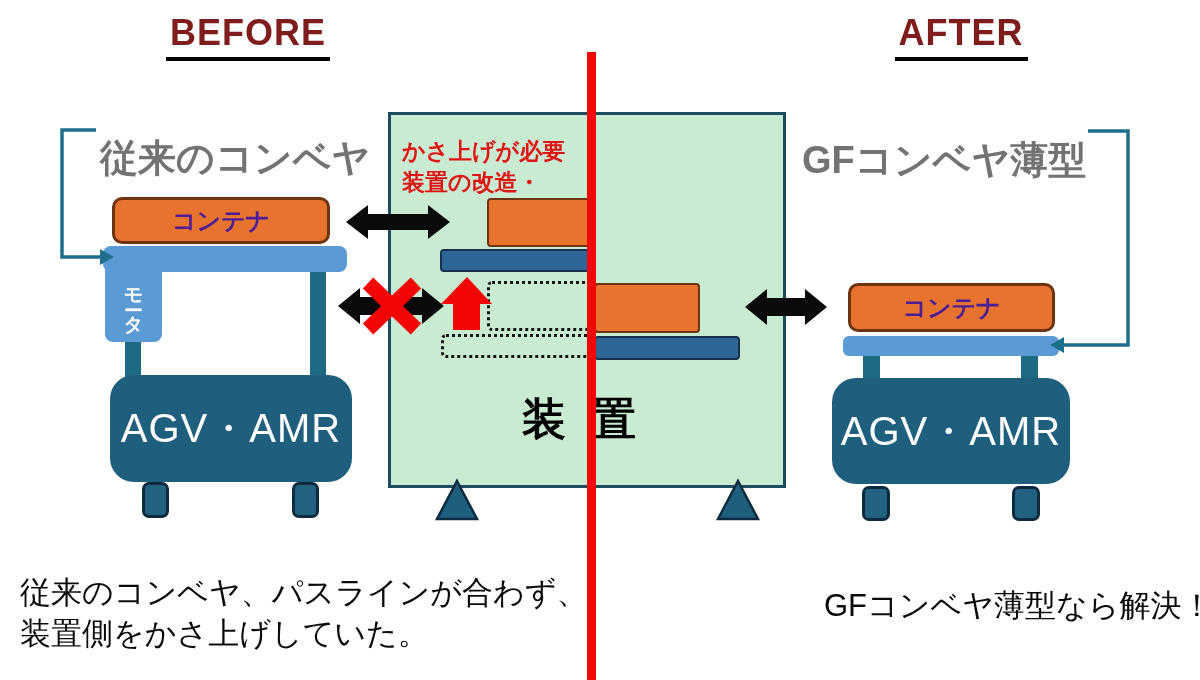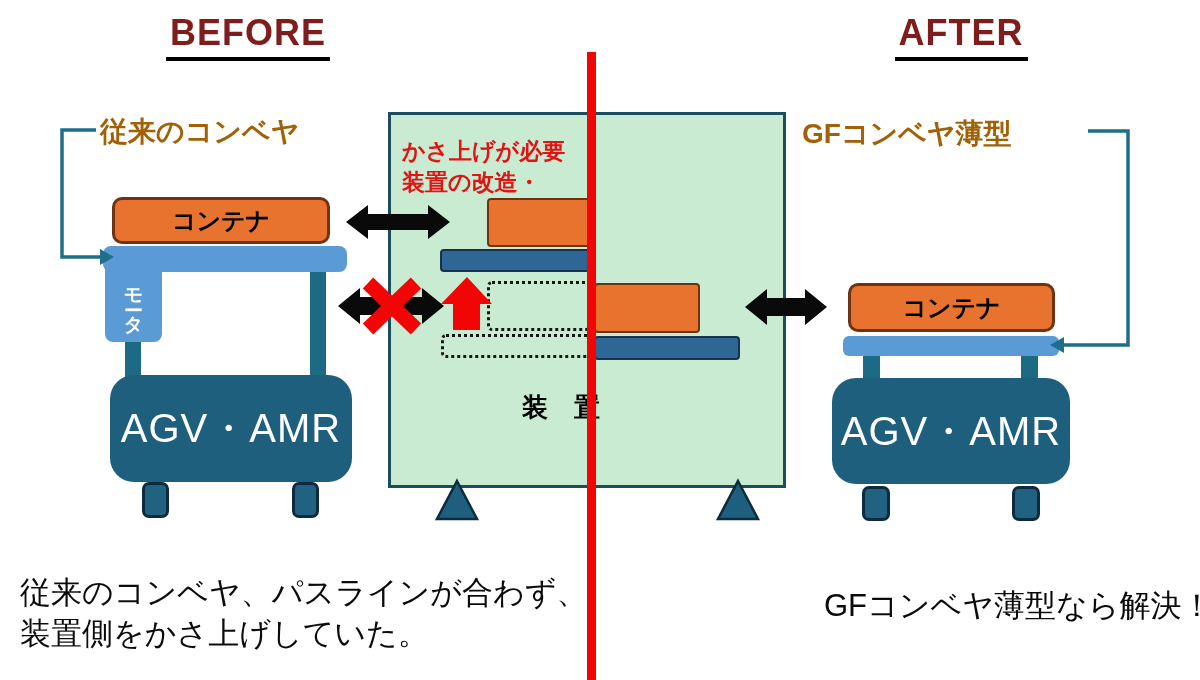--- a/index.html
+++ b/index.html
@@ -29,46 +29,46 @@
   .abs{position:absolute;}
 
   
   .big-title{
     font-size:36px;font-weight:bold;color:#7f1d1d;
     text-align:center;width:240px;letter-spacing:1px;
   }
   .big-title span{
     display:inline-block;border-bottom:4px solid #000;padding:0 4px 3px 4px;
   }
-  .sub-title{font-size:28px;font-weight:bold;color:#a16207;white-space:nowrap;}
+  .sub-title{font-size:38px;font-weight:bold;color:#737373;white-space:nowrap;margin-top:20px;}
 
   
   .equipment-box{
     left:388px;top:112px;width:398px;height:376px;
     background:var(--green-fill);border:3px solid var(--green-border);
     z-index:1;
   }
   .warning-text{
     left:402px;top:136px;z-index:3;
     color:var(--warning-red);font-weight:bold;font-size:23px;line-height:31px;
     white-space:nowrap;
   }
   .warning-text span{display:block;}
   .equipment-label{
     left:522px;top:390px;z-index:3;
-    font-size:26px;font-weight:bold;color:#000;
+    font-size:44px;font-weight:bold;color:#000;
     letter-spacing:26px;white-space:nowrap;
   }
 
   
   .container-box{
     background:var(--orange);border:3px solid var(--orange-border);
     border-radius:10px;z-index:2;
     display:flex;align-items:center;justify-content:center;
-    color:#000000;font-weight:bold;font-size:24px;
+    color:#4c1d95;font-weight:bold;font-size:24px;
   }
   .eq-container{
     background:var(--orange);border:2.5px solid var(--orange-border);
     border-radius:4px;z-index:2;
   }
   .eq-bar{
     background:var(--dark-blue);border:2px solid var(--dark-blue-border);
     border-radius:4px;z-index:2;
   }
   .ghost{border:3px dotted #151515;border-radius:5px;background:transparent;z-index:2;}

